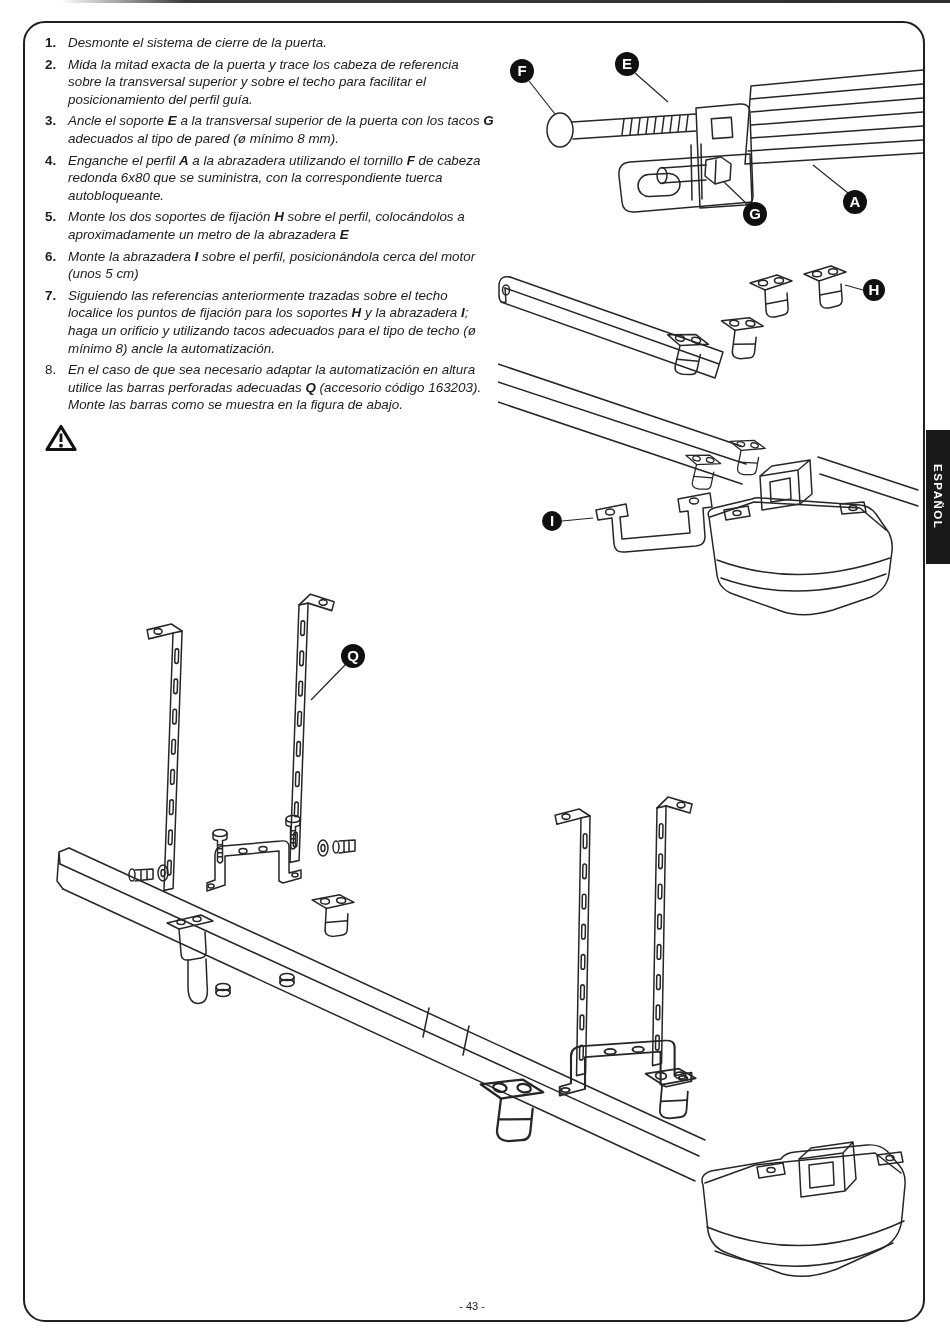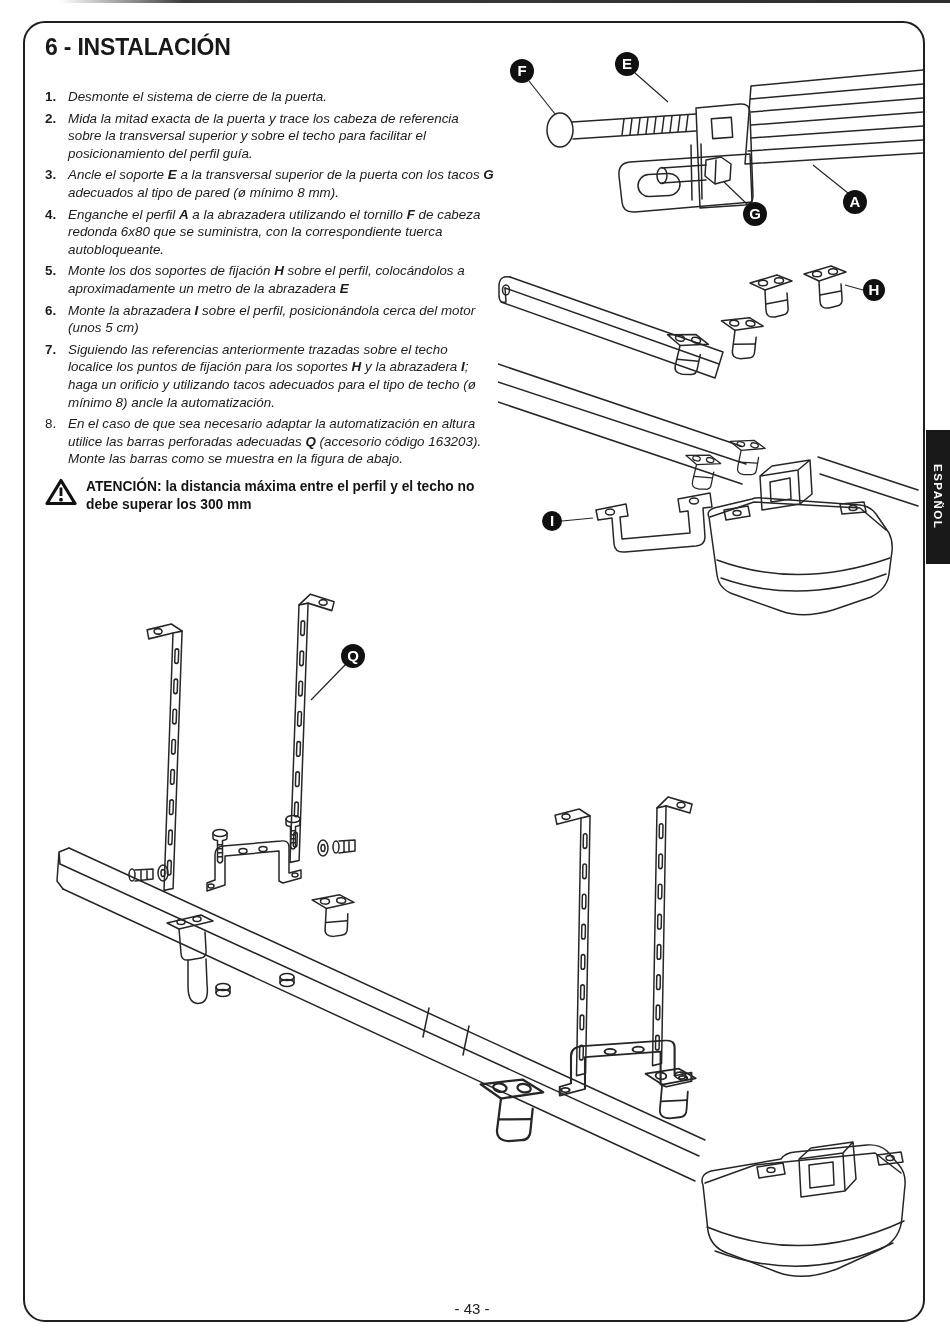--- a/index.html
+++ b/index.html
@@ -35,21 +35,21 @@
   .item{display:flex;margin-bottom:4px;}
   .item .num{flex:none;width:23px;font-weight:bold;}
   .item .num.reg{font-weight:normal;}
   .item .txt{flex:1;font-style:italic;}
   .warning{
     margin-top:10px;font-weight:bold;font-size:13.8px;line-height:18.5px;color:#141414;
   }
   .warning svg{float:left;margin:0 9px 2px 0;}
   .page-number{
     position:absolute;left:23px;top:1300px;width:898px;text-align:center;
-    font-size:15px;color:#222;
+    font-size:11px;color:#222;
   }
   svg.diagram{position:absolute;}
   #svg-top{left:498px;top:50px;}
   #svg-mid{left:498px;top:252px;}
   #svg-bot{left:55px;top:593px;}
   .ln{stroke:#262626;stroke-width:1.5;fill:none;stroke-linecap:round;stroke-linejoin:round;}
   .ldr{stroke:#262626;stroke-width:1.2;fill:none;}
   .lblc{fill:#101010;stroke:none;}
   .lblt{font-family:"Liberation Sans",sans-serif;font-weight:bold;font-size:15px;fill:#ffffff;text-anchor:middle;}
 </style>
@@ -101,21 +101,20 @@
 </svg>
 
 <div class="top-edge"></div>
 <div class="frame"></div>
 
 <div class="lang-tab" style="background:#191919;color:#fff;">
   <span>ESPAÑOL</span>
 </div>
 
 <div class="textcol">
-  <h1 class="title">6 - INSTALACIÓN</h1>
   <div id="instruction-list">
       <div class="item">
         <span class="num">1.</span>
         <span class="txt">Desmonte el sistema de cierre de la puerta.</span>
       </div>
       <div class="item">
         <span class="num">2.</span>
         <span class="txt">Mida la mitad exacta de la puerta y trace los cabeza de referencia sobre la transversal superior y sobre el techo para facilitar el posicionamiento del perfil guía.</span>
       </div>
       <div class="item">
@@ -142,21 +141,20 @@
         <span class="num reg">8.</span>
         <span class="txt">En el caso de que sea necesario adaptar la automatización en altura utilice las barras perforadas adecuadas <b>Q</b> (accesorio código 163203).<br>Monte las barras como se muestra en la figura de abajo.</span>
       </div>
     </div>
   <div class="warning">
     <svg width="32" height="28" viewBox="0 0 32 28">
       <path d="M16,2.5 L30,25.5 L2,25.5 Z" fill="none" stroke="#111" stroke-width="3.2" stroke-linejoin="round"></path>
       <rect x="14.6" y="9.5" width="2.8" height="8.5" fill="#111"></rect>
       <circle cx="16" cy="21.7" r="1.9" fill="#111"></circle>
     </svg>
-    <span>ATENCIÓN: la distancia máxima entre el perfil y el techo no debe superar los 300 mm</span>
   </div>
 </div>
 
 <svg class="diagram" id="svg-top" width="425" height="200" viewBox="0 0 425 200">
   <g class="ln">
     <path d="M253,36 L425,20 M253,49 L425,34 M253,62 L425,48 M253,75 L425,62 M253,88 L425,76 M250,101 L425,90 M247,114 L425,103 M253,36 L247,114"></path>
   </g>
   <g class="ln">
     <ellipse cx="62" cy="80" rx="13" ry="17"></ellipse>
     <path d="M74,72 L198,64 M75,89 L198,81"></path>

